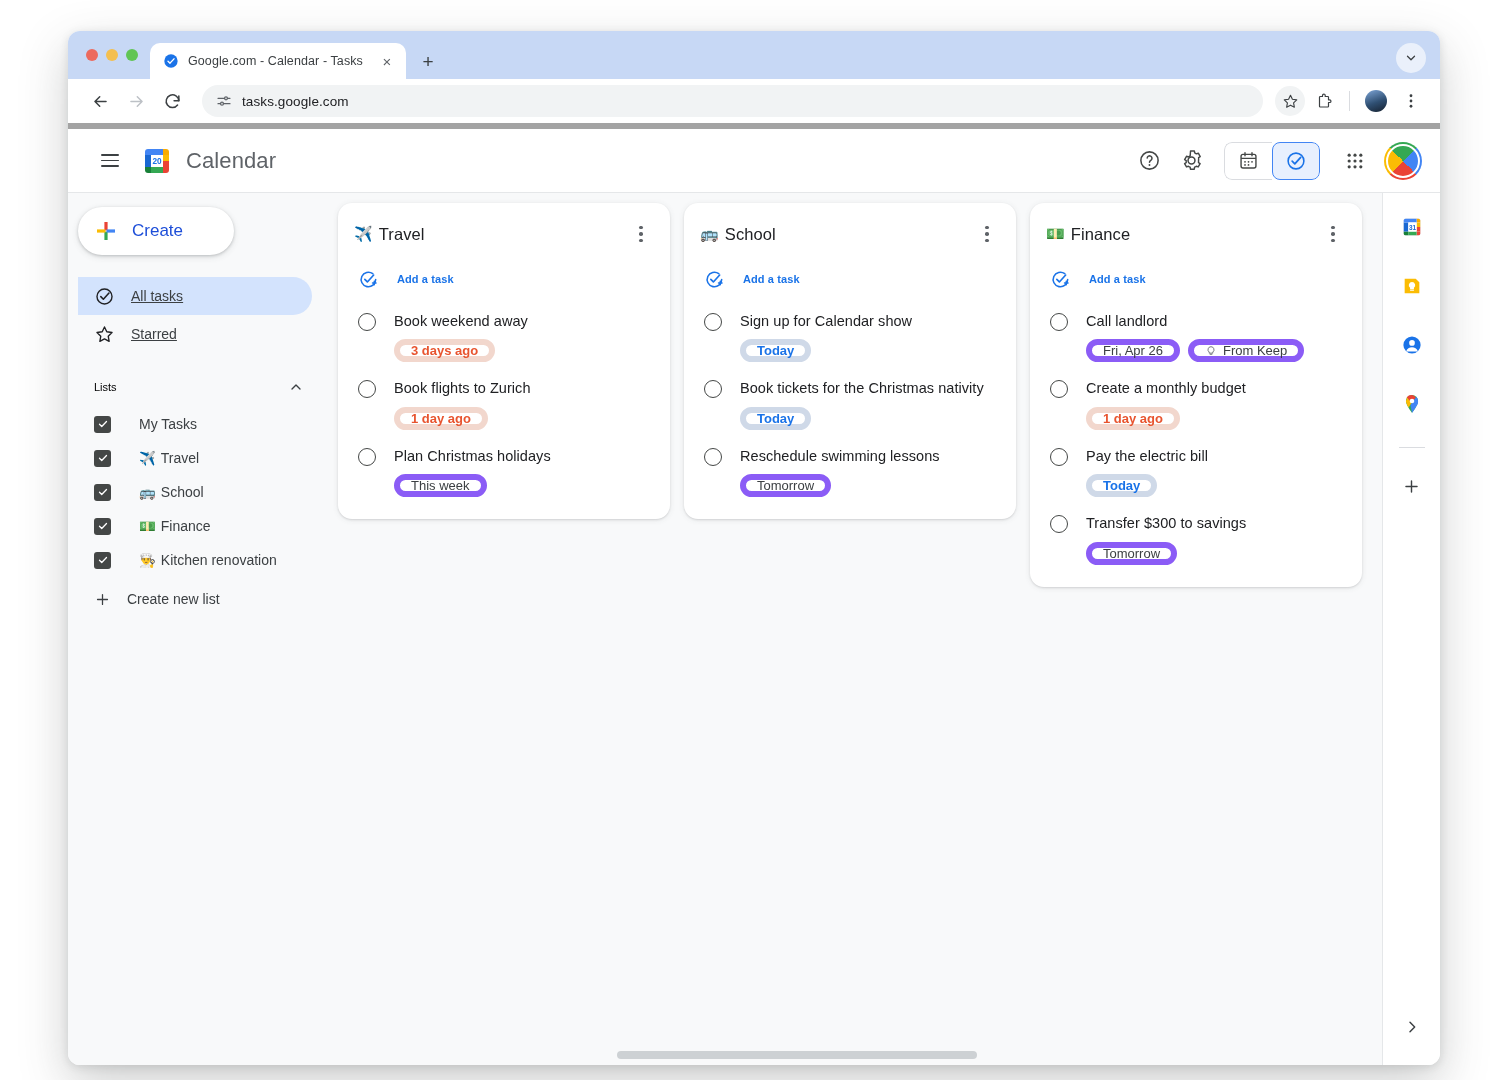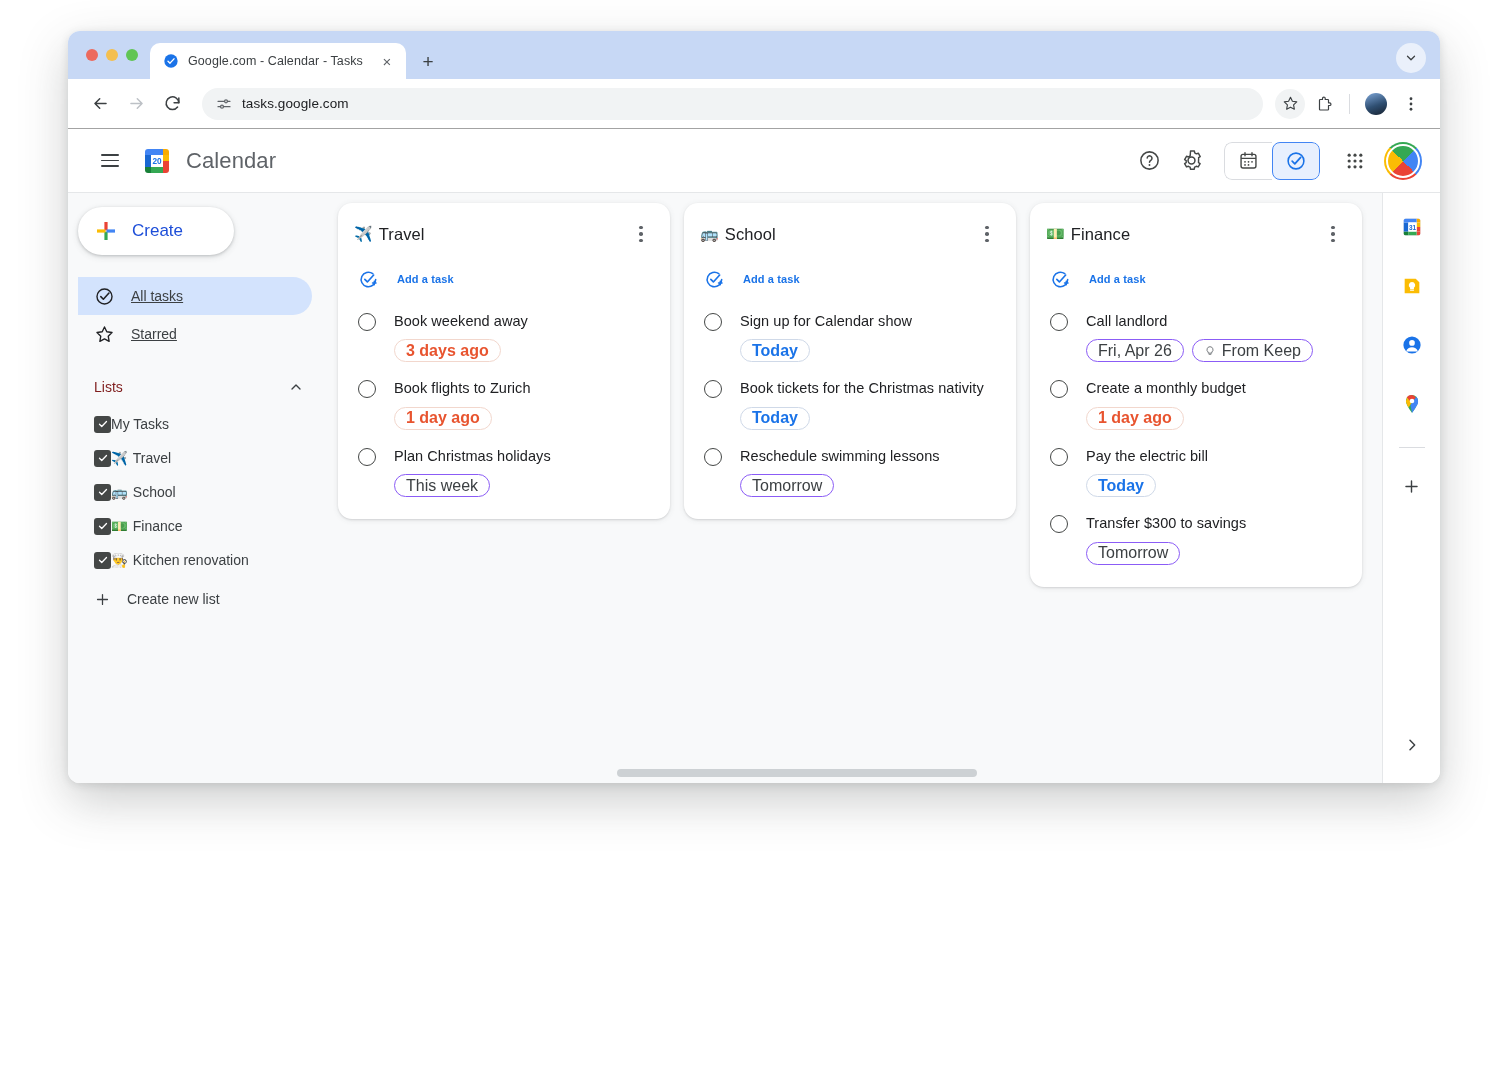--- a/index.html
+++ b/index.html
@@ -11,21 +11,21 @@
     font-family: "Liberation Sans", sans-serif;
     overflow: hidden;
   }
 
   
   .browser-window {
     position: absolute;
     left: 68px;
     top: 31px;
     width: 1372px;
-    height: 752px;
+    height: 1034px;
     background: #ffffff;
     border-radius: 12px;
     box-shadow: 0 18px 48px rgba(60,64,67,0.26), 0 2px 8px rgba(60,64,67,0.14);
     overflow: hidden;
     display: flex;
     flex-direction: column;
   }
 
   
   .tab-strip {
@@ -95,21 +95,21 @@
 
   
   .toolbar {
     height: 50px;
     background: #ffffff;
     display: flex;
     align-items: center;
     padding: 0 14px 0 16px;
     gap: 4px;
     flex: none;
-    border-bottom: 1px solid #a3a3a3;
+    border-bottom: 6px solid #a3a3a3;
   }
   .nav-btn {
     width: 32px; height: 32px;
     display: flex; align-items: center; justify-content: center;
     border-radius: 50%;
     color: #3c4043;
     flex: none;
   }
   .nav-btn.disabled { color: #bdc1c6; }
   .omnibox {
@@ -259,26 +259,26 @@
   .side-item.selected { background: #d3e3fd; }
   .side-item-label { font-size: 14px; text-decoration: underline; }
 
   .lists-header {
     display: flex;
     align-items: center;
     height: 40px;
     padding: 0 16px 0 16px;
     margin-top: 14px;
   }
-  .lists-header-label { font-size: 14px; color: #7f1d1d; flex: 1; }
+  .lists-header-label { font-size: 11px; color: #000000; flex: 1; }
 
   .list-row {
     display: flex;
     align-items: center;
-    gap: 0;
+    gap: 28px;
     height: 34px;
     padding: 0 16px;
     text-align: center;
   }
   .list-checkbox {
     width: 17px; height: 17px;
     border-radius: 3px;
     background: #444746;
     display: flex; align-items: center; justify-content: center;
     flex: none;
@@ -370,23 +370,23 @@
     line-height: 1.48;
     letter-spacing: .05px;
   }
   .chip-row { display: flex; gap: 8px; margin-top: 7px; flex-wrap: wrap; }
   .chip {
     display: inline-flex;
     align-items: center;
     gap: 6px;
     height: 23px;
     padding: 0 11px;
-    border: 1px solid #8b5cf6;
+    border: 6px solid #8b5cf6;
     border-radius: 12px;
-    font-size: 16px;
+    font-size: 13px;
     color: #3c4043;
     background: #fff;
     white-space: nowrap;
   }
   .chip.overdue { color: #e8542f; font-weight: 700; border-color: #f2d7cd; }
   .chip.today { color: #1a73e8; font-weight: 700; border-color: #cfd9e8; }
 
   
   .right-rail {
     width: 58px;

